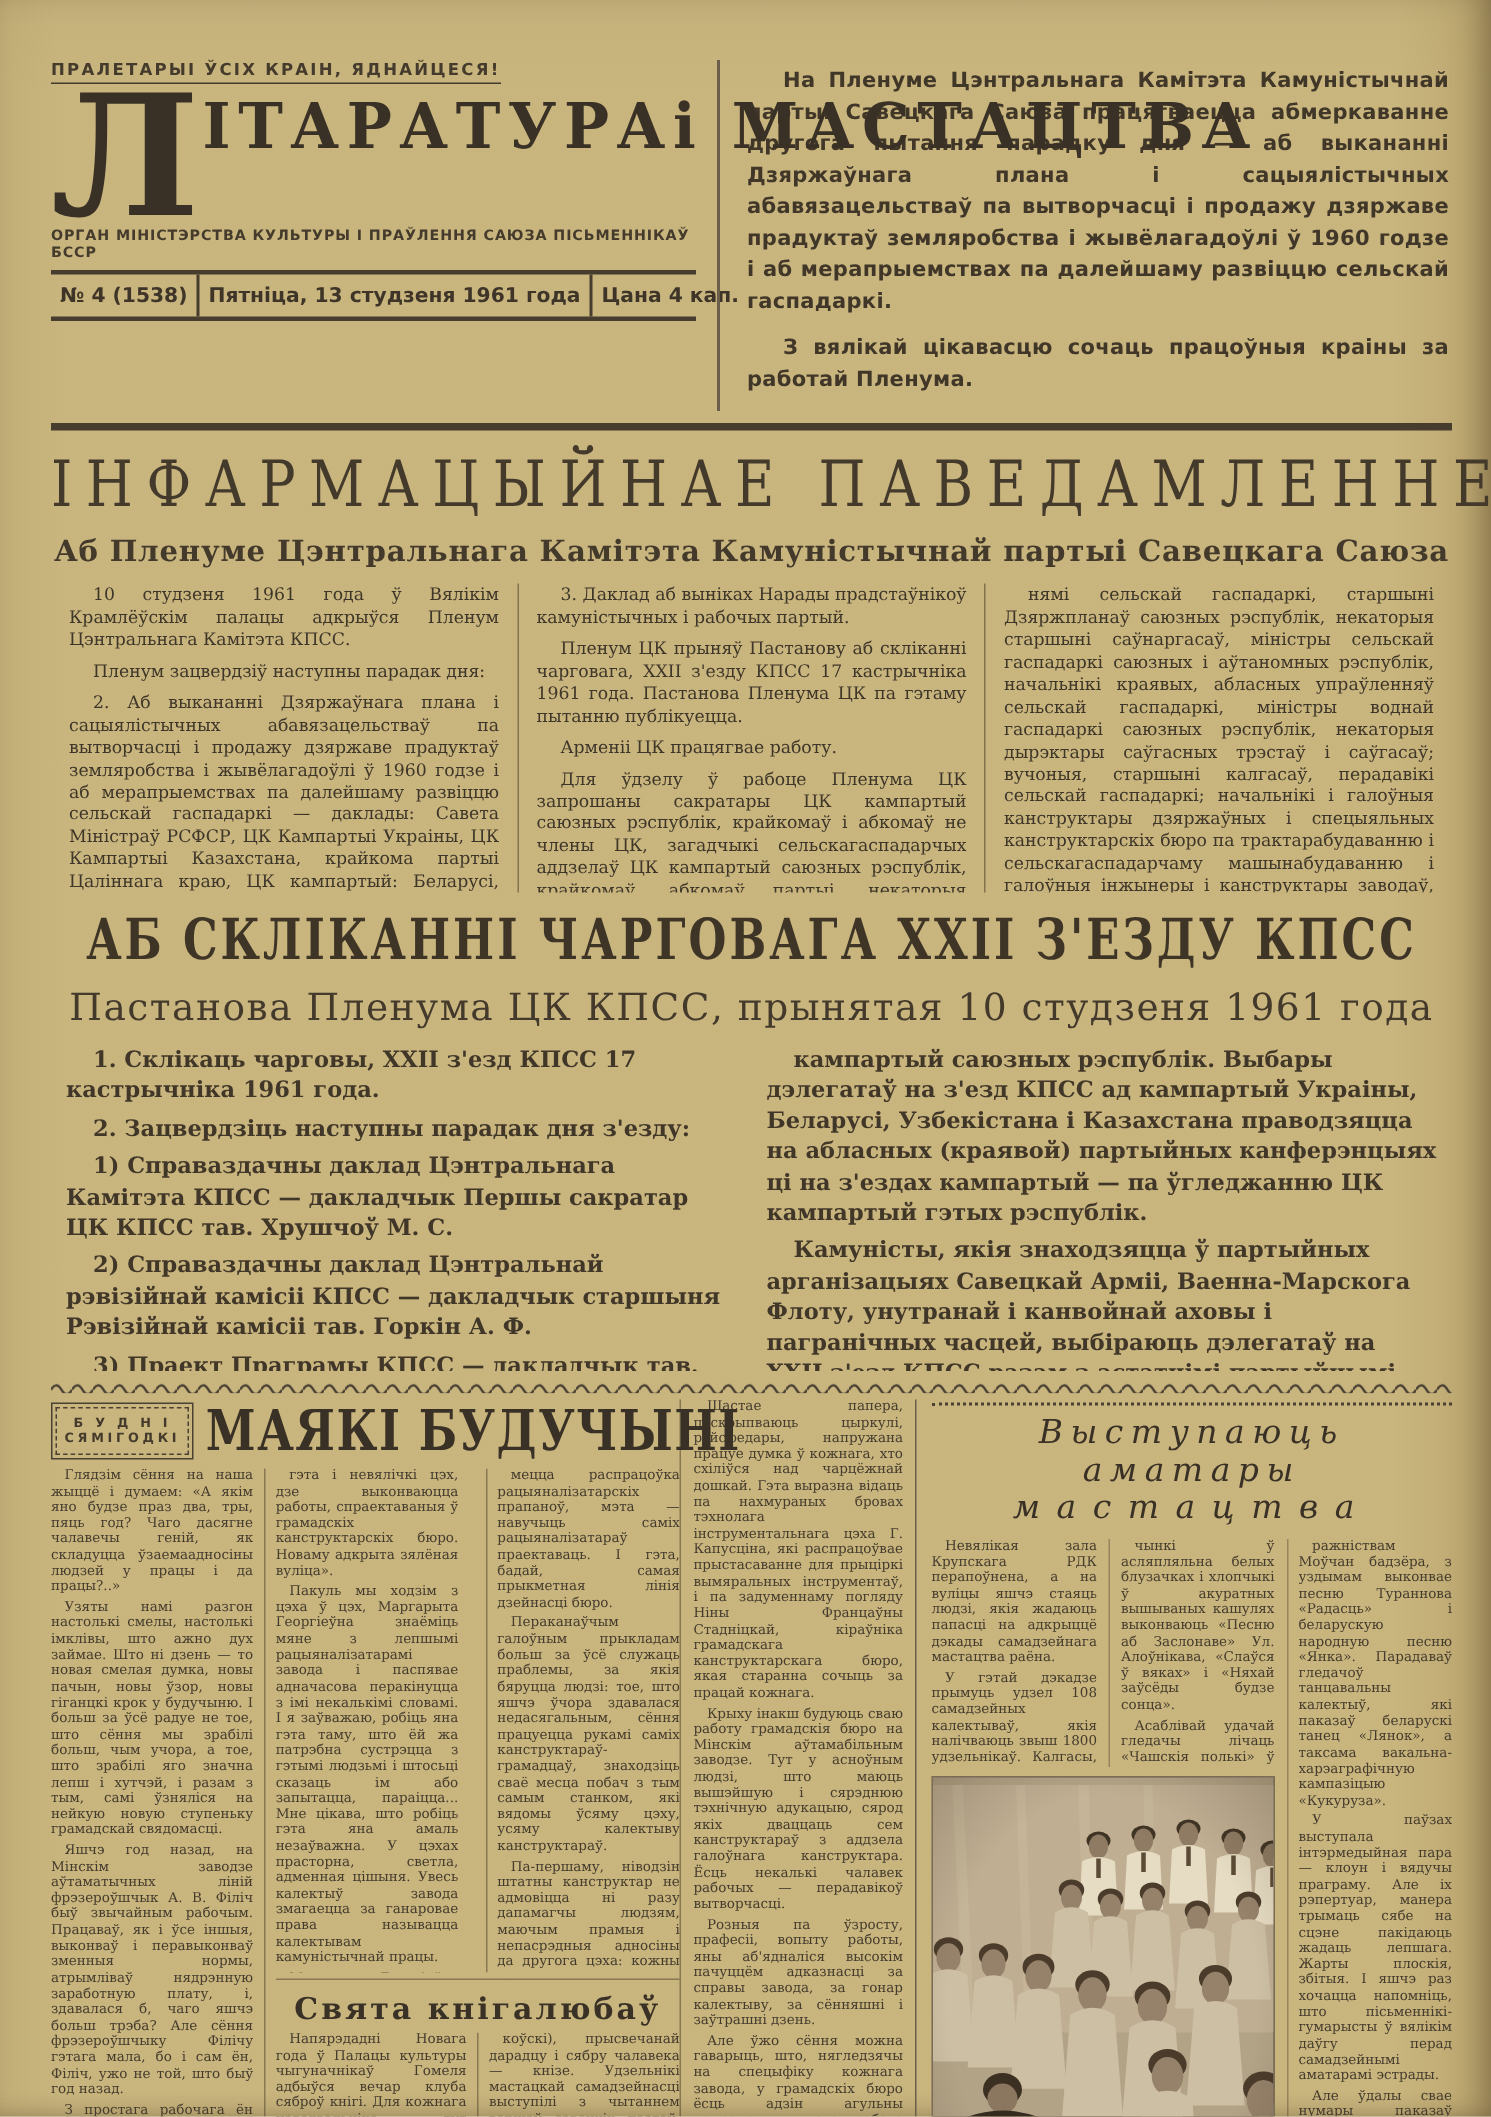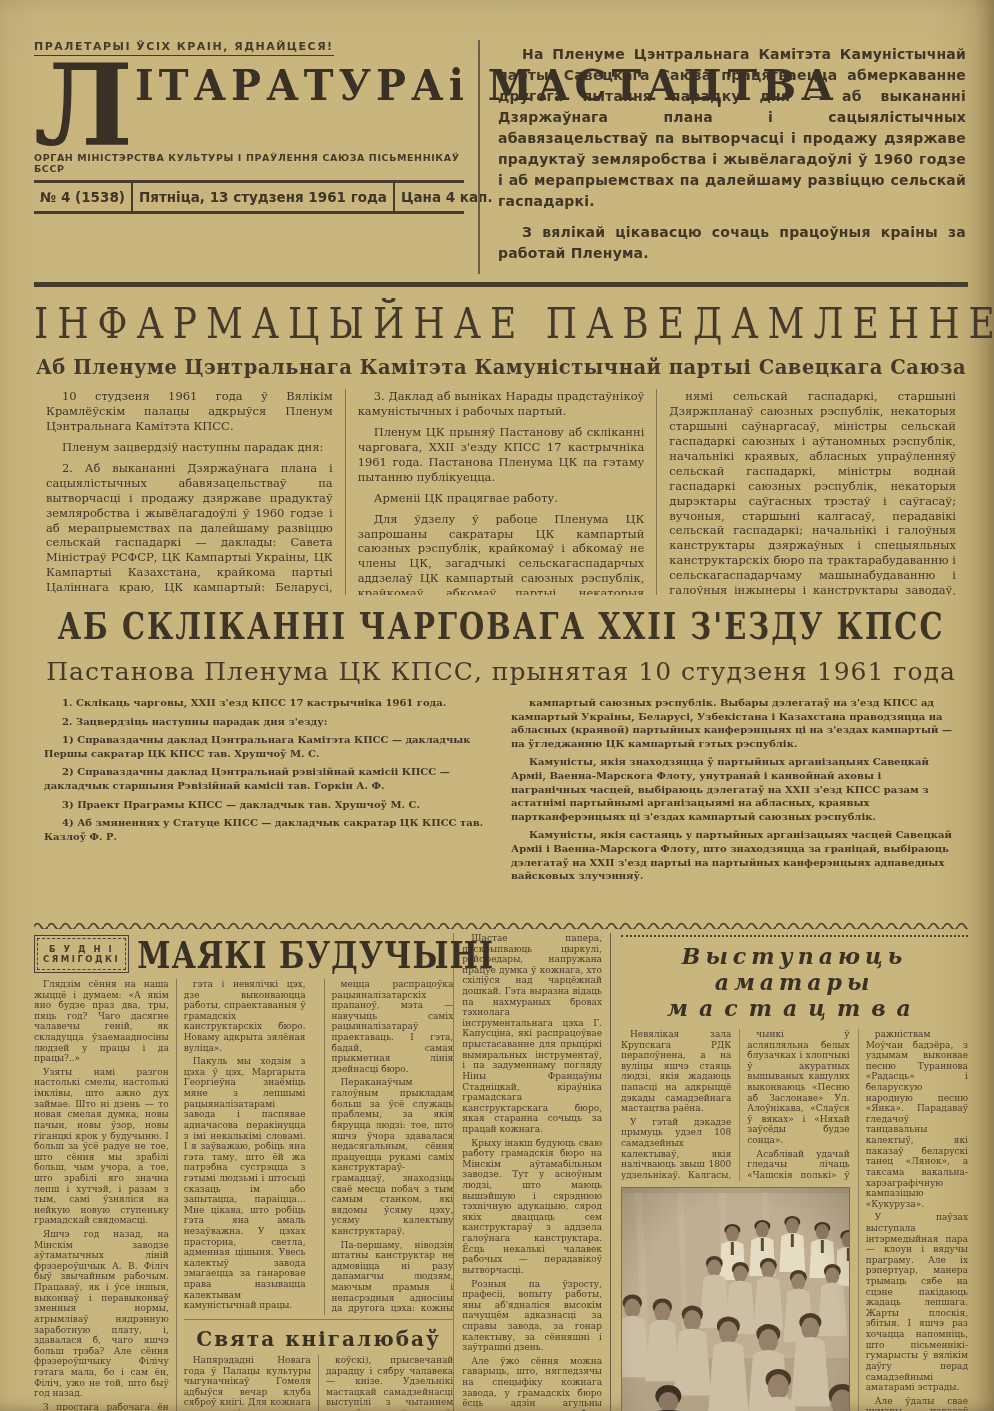--- a/index.html
+++ b/index.html
@@ -41,21 +41,21 @@
   .info h2{margin:12px 0 10px;text-align:center;font-weight:bold;font-size:19.5px;letter-spacing:.5px;color:#443a2c;}
   .cols3{display:flex;}
   .cols3 .col{flex:1;padding:0 12px;height:206px;overflow:hidden;}
   .cols3 .col.r{border-right:1px solid rgba(72,61,42,.55);}
   .txt{font-size:11.5px;line-height:1.3;text-align:justify;}
   .txt p{margin:0 0 6px;text-indent:16px;}
   
   .res h1{margin:14px 0 0;text-align:center;font-weight:bold;font-size:29px;letter-spacing:2px;color:#3f3527;transform:scaleY(1.3);white-space:nowrap;}
   .res h2{margin:14px 0 10px;text-align:center;font-weight:normal;font-size:25px;letter-spacing:1px;color:#443a2c;}
   .cols2{display:flex;}
-  .cols2 .col{flex:1;padding:0 10px;height:218px;overflow:hidden;font-size:10px;line-height:1.36;}
+  .cols2 .col{flex:1;padding:0 10px;height:218px;overflow:hidden;font-size:15px;line-height:1.36;}
   .cols2 .col p{font-weight:bold;margin:0 0 5px;text-indent:18px;color:#413729;}
   
   .wavy{margin:6px 0 4px;line-height:0;}
   
   .bottom{display:flex;align-items:stretch;}
   .mayaki{width:568px;flex-shrink:0;display:flex;border-right:1px solid #6b5f4c;padding-right:8px;}
   .mk-left{flex:3;min-width:0;}
   .mk-head-row{display:flex;align-items:center;gap:8px;margin:2px 0 6px;}
   .badge{border:1px solid #4a4134;outline:1px dashed #4a4134;outline-offset:-4px;padding:8px 8px;text-align:center;flex-shrink:0;}
   .badge span{display:block;font:bold 8.5px "DejaVu Sans",sans-serif;letter-spacing:2.5px;color:#453b2c;}
@@ -71,21 +71,21 @@
   .kniga-head{border-top:1px solid rgba(72,61,42,.5);margin:4px 0 4px;padding-top:7px;text-align:center;font-size:20px;font-weight:bold;letter-spacing:2px;color:#3a3126;}
   .kniga-row{display:flex;height:142px;overflow:hidden;}
   .kniga-row .kc1{flex:1;min-width:0;border-right:1px solid rgba(72,61,42,.5);padding-right:7px;}
   .kniga-row .kc2{flex:1;min-width:0;padding-left:7px;display:flex;flex-direction:column;}
   .mk-col4{flex:1;min-width:0;border-left:1px solid rgba(72,61,42,.5);padding-left:8px;}
   .mk-col4 .txt{height:536px;overflow:hidden;}
   
   .amatary{flex:1;min-width:0;padding-left:10px;}
   .dotted{border-top:2px dotted #4a4134;margin:2px 0 6px;}
   .am-grid{display:grid;grid-template-columns:1fr 1fr 1fr;column-gap:8px;grid-template-rows:auto auto 1fr;}
-  .am-head{grid-column:1/4;grid-row:1;text-align:center;margin:0 0 8px;font-weight:bold;font-style:italic;color:#3a3126;}
+  .am-head{grid-column:1/4;grid-row:1;text-align:center;margin:0 0 8px;font-weight:normal;font-style:italic;color:#3a3126;}
   .am-head span{display:block;}
   .am-head .l1{font-size:22px;letter-spacing:5px;}
   .am-head .l2{font-size:22px;letter-spacing:11px;}
   .am-col1{grid-column:1;grid-row:2;height:152px;overflow:hidden;}
   .am-col2{grid-column:2;grid-row:2;height:152px;overflow:hidden;border-left:1px solid rgba(72,61,42,.4);padding-left:7px;}
   .am-col3{grid-column:3;grid-row:2/4;border-left:1px solid rgba(72,61,42,.4);padding-left:7px;display:flex;flex-direction:column;}
   .am-col3 .txt{height:400px;overflow:hidden;}
   .am-photo{grid-column:1/3;grid-row:3;margin-top:6px;border:1px solid #7a6c55;height:330px;overflow:hidden;background:#b6a68b;}
   .am-photo svg{display:block;width:100%;height:100%;}
 </style>

